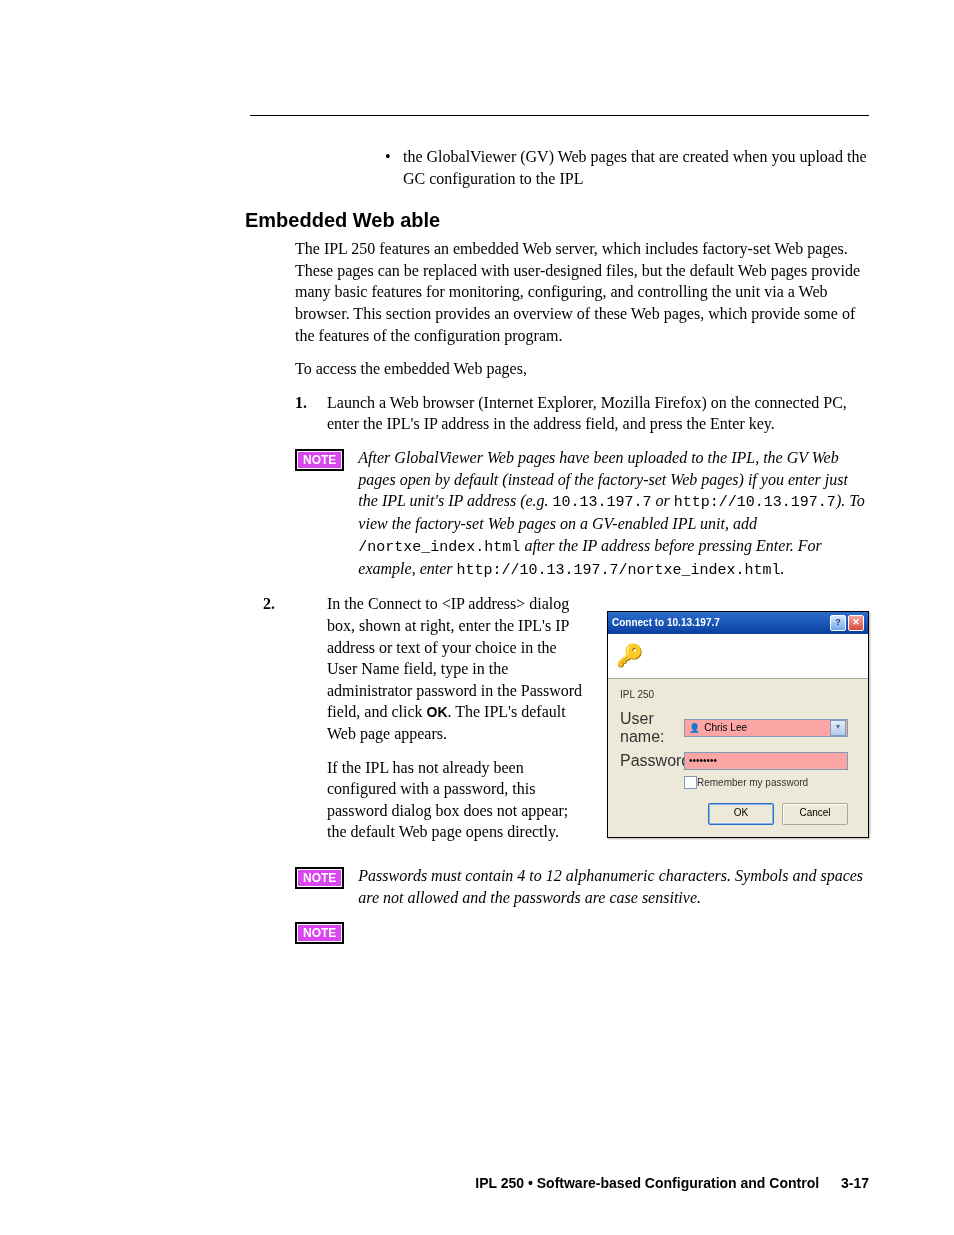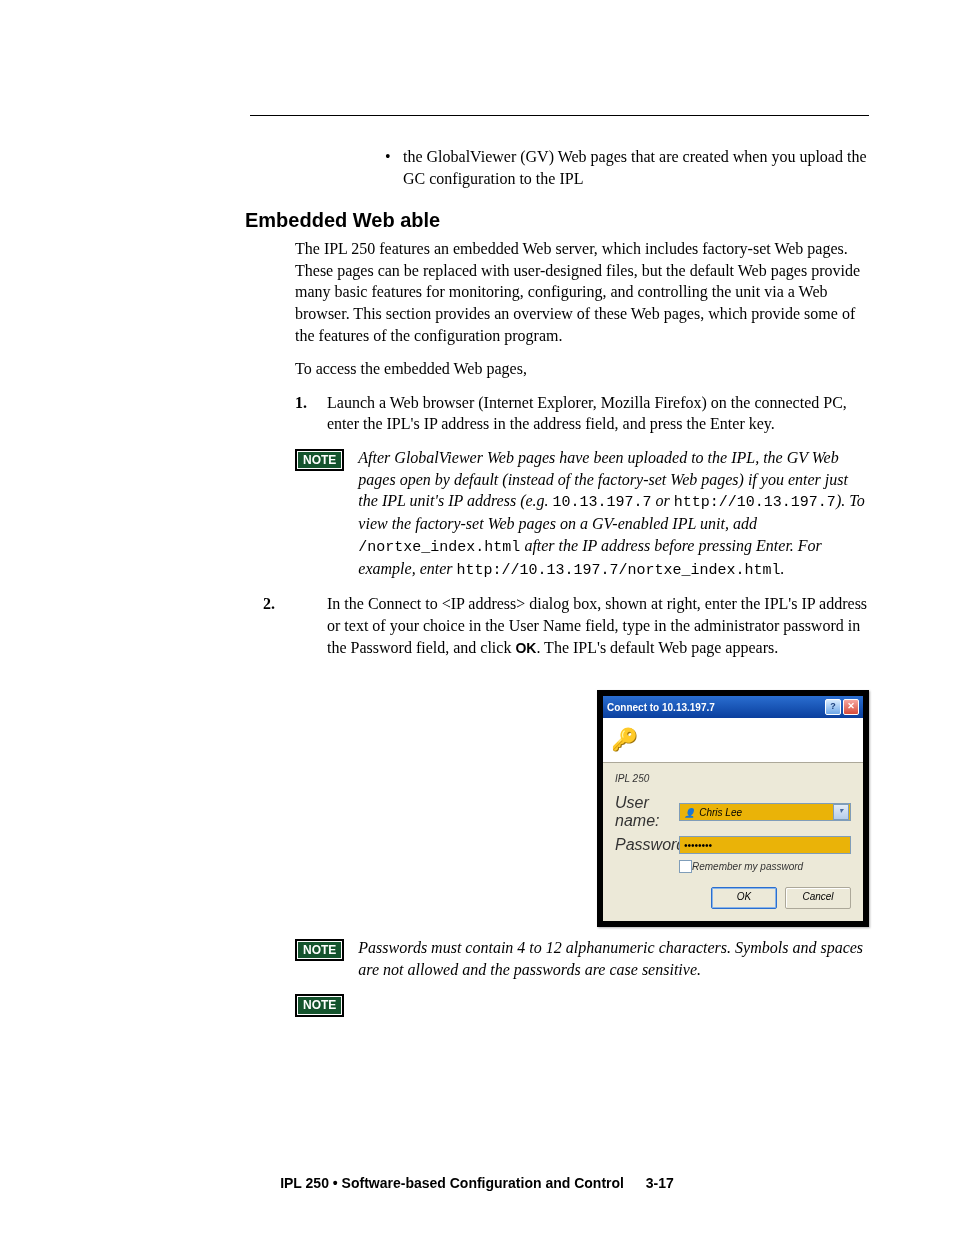--- a/index.html
+++ b/index.html
@@ -69,21 +69,21 @@
     margin: 10px 0 12px 210px;
     display: flex;
     align-items: flex-start;
     font-size: 16px;
     line-height: 1.35;
   }
   .note-badge {
     font-family: Arial, sans-serif;
     font-weight: bold;
     font-size: 12px;
-    background: #14532d;
+    background: #d946ef;
     color: #fff;
     padding: 1px 6px;
     border: 2px solid #000;
     box-shadow: inset 0 0 0 1px #fff;
     margin-right: 14px;
     flex-shrink: 0;
     margin-top: 2px;
   }
   .note-text {
     font-style: italic;
@@ -99,23 +99,22 @@
   }
   .note-text .boldup {
     font-weight: bold;
     font-style: normal;
     font-family: Verdana, Arial, sans-serif;
     font-size: 14px;
   }
   .step2-row {
     margin: 10px 0 0 210px;
     display: flex;
-    align-items: flex-end;
+    align-items: center;
     gap: 20px;
-    flex-direction: column;
   }
   .step2-text {
     flex: 1;
     font-size: 16px;
     line-height: 1.35;
   }
   .step2-text .num {
     font-weight: bold;
     display: inline-block;
     width: 32px;
@@ -134,21 +133,21 @@
     font-family: Verdana, Arial, sans-serif;
     font-weight: bold;
     font-size: 14px;
   }
   
   .dialog {
     width: 260px;
     flex-shrink: 0;
     font-family: Tahoma, Arial, sans-serif;
     font-size: 10px;
-    border: 6px solid #000000;
+    border: 1px solid #000000;
     background: #ece9d8;
     box-shadow: 1px 1px 2px rgba(0,0,0,0.3);
   }
   .dialog .titlebar {
     background: linear-gradient(to bottom, #2a6ed0, #0a3f9e);
     color: #fff;
     font-weight: bold;
     padding: 3px 4px;
     display: flex;
     justify-content: space-between;
@@ -181,41 +180,40 @@
     border-bottom: 1px solid #aca899;
     display: flex;
     align-items: center;
     padding-left: 8px;
   }
   .dialog .banner .keys-icon {
     font-size: 22px;
     color: #c9b05a;
   }
   .dialog .form {
-    padding: 10px 12px 12px 12px;
-    font-style: italic;
+    padding: 10px 20px 12px 12px;
   }
   .dialog .app-label {
     font-size: 10px;
     margin-bottom: 10px;
     color: #333;
   }
   .dialog .frow {
     display: flex;
     align-items: center;
     margin-bottom: 6px;
   }
   .dialog .flabel {
     width: 64px;
     font-size: 16px;
     color: #333;
   }
   .dialog .finput {
     flex: 1;
-    background: #eab308;
+    background: #fca5a5;
     border: 1px solid #7f9db9;
     height: 16px;
     font-size: 10px;
     padding: 0 4px;
     display: flex;
     align-items: center;
     justify-content: space-between;
   }
   .dialog .finput .drop-arrow {
     width: 14px;
@@ -266,21 +264,22 @@
   }
   .dialog .dbtn.ok {
     border: 1px solid #2a6ed0;
     box-shadow: 0 0 0 1px #88b4e8 inset, inset 1px 1px 0 #fff;
   }
   .footer {
     position: absolute;
     bottom: 44px;
     left: 0;
     width: 100%;
-    text-align: center;
+    text-align: right;
+    padding-right: 85px;
     box-sizing: border-box;
     font-family: Verdana, Arial, sans-serif;
     font-size: 14px;
     font-weight: bold;
   }
   .footer .pagenum {
     margin-left: 18px;
   }
 </style>
 </head>
@@ -308,20 +307,21 @@
     <span class="note-text">
       <span>After GlobalViewer Web pages have been uploaded to the IPL, the GV Web pages open by default (instead of the factory-set Web pages) if you enter just the IPL unit's IP address (e.g. </span><span class="mono">10.13.197.7</span><span> or </span><span class="mono">http://10.13.197.7</span><span>). To view the factory-set Web pages on a GV-enabled IPL unit, add </span><span class="mono">/nortxe_index.html</span><span> after the IP address before pressing Enter.  For example, enter </span><span class="mono">http://10.13.197.7/nortxe_index.html</span><span>.</span>
     </span>
   </div>
 
   <div class="step2-row">
     <div class="step2-text">
       <p class="para1">
         <span class="num">2.</span><span>In the Connect to &lt;IP address&gt; dialog box, shown at right, enter the IPL's IP address or text of your choice in the User Name field, type in the administrator password in the Password field, and click </span><span class="boldok">OK</span><span>.  The IPL's default Web page appears.</span>
       </p>
+      <p class="para-follow">If the IPL has not already been configured with a password, this password dialog box does not appear; the default Web page opens directly.</p>
     </div>
 
     <div class="dialog">
       <div class="titlebar">
         <span>Connect to 10.13.197.7</span>
         <div class="title-btns">
           <div class="tbtn">?</div>
           <div class="tbtn close">✕</div>
         </div>
       </div>

